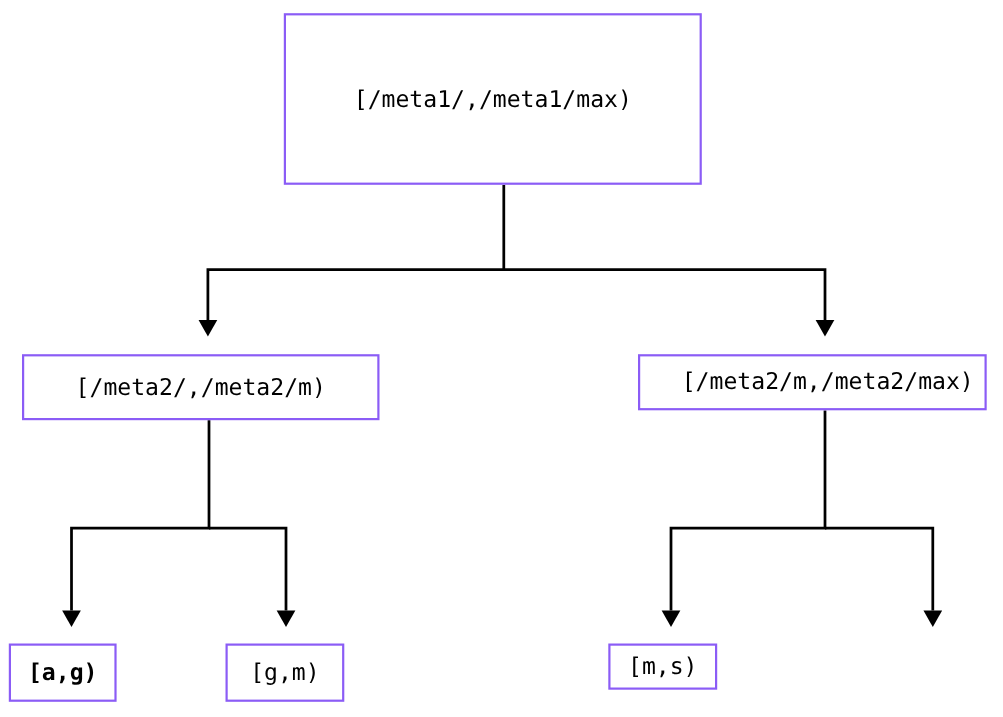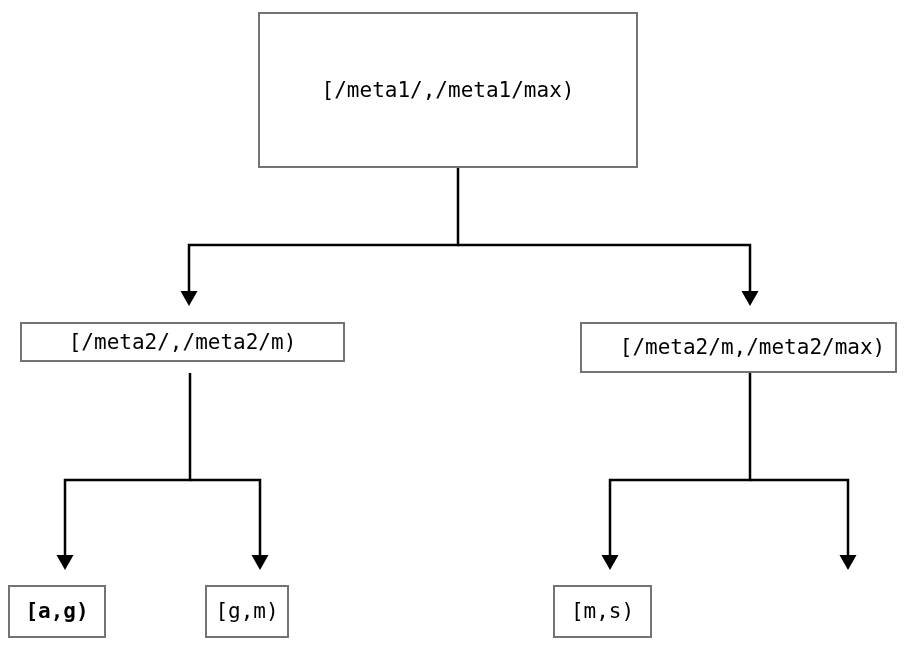--- a/index.html
+++ b/index.html
@@ -25,21 +25,21 @@
     left: 0;
     top: 0;
     width: 912px;
     height: 652px;
     pointer-events: none;
   }
   .node {
     position: absolute;
     box-sizing: border-box;
     background: #ffffff;
-    border: 2px solid #737373;
+    border: 2px solid #8b5cf6;
     display: flex;
     align-items: center;
     justify-content: center;
     color: #000000;
   }
   .node-label {
     font-family: "DejaVu Sans Mono", "Liberation Mono", monospace;
     white-space: pre;
     letter-spacing: 0px;
     line-height: 1;
@@ -84,34 +84,34 @@
     <g>
       <path d="M 750 480 L 848 480 L 848 555" fill="none" stroke="#000000" stroke-width="2.5"></path>
       <polygon points="839.5,555 856.5,555 848,570" fill="#000000"></polygon>
     </g>
   </svg>
 
   <div class="node node-root" style="left:258px; top:12px; width:380px; height:156px;">
     <span class="node-label">[/meta1/,/meta1/max)</span>
   </div>
 
-  <div class="node node-mid" style="left:20px; top:322px; width:325px; height:40px;text-align:center;">
+  <div class="node node-mid" style="left:20px; top:322px; width:325px; height:60px;text-align:center;">
     <span class="node-label">[/meta2/,/meta2/m)</span>
   </div>
 
   <div class="node node-mid" style="left:580px; top:322px; width:317px; height:51px;padding-left:28px;">
     <span class="node-label">[/meta2/m,/meta2/max)</span>
   </div>
 
   <div class="node node-leaf" style="left:8px; top:585px; width:98px; height:53px;font-weight:bold;">
     <span class="node-label">[a,g)</span>
   </div>
 
-  <div class="node node-leaf" style="left:205px; top:585px; width:84px; height:53px;">
+  <div class="node node-leaf" style="left:205px; top:585px; width:108px; height:53px;">
     <span class="node-label">[g,m)</span>
   </div>
 
-  <div class="node node-leaf" style="left:553px; top:585px; width:99px; height:53px;">
+  <div class="node node-leaf" style="left:553px; top:585px; width:99px; height:42px;">
     <span class="node-label">[m,s)</span>
   </div>
 
 
 </div>
 
 </body></html>

